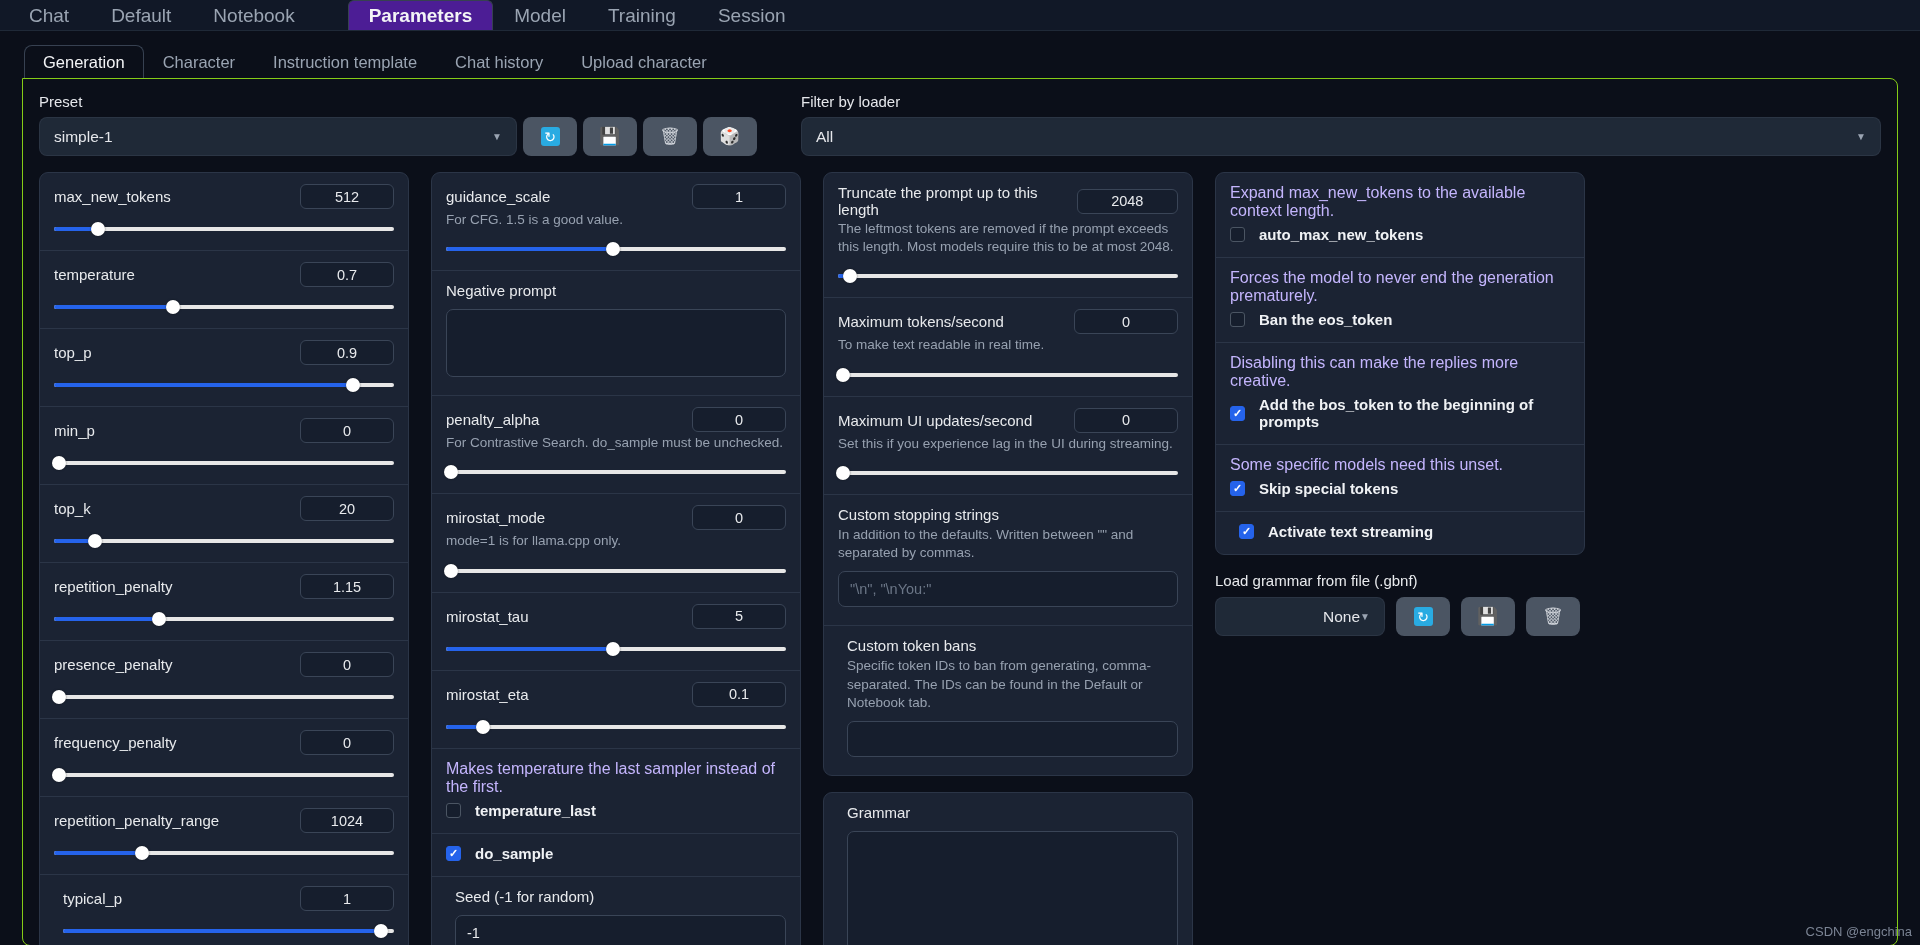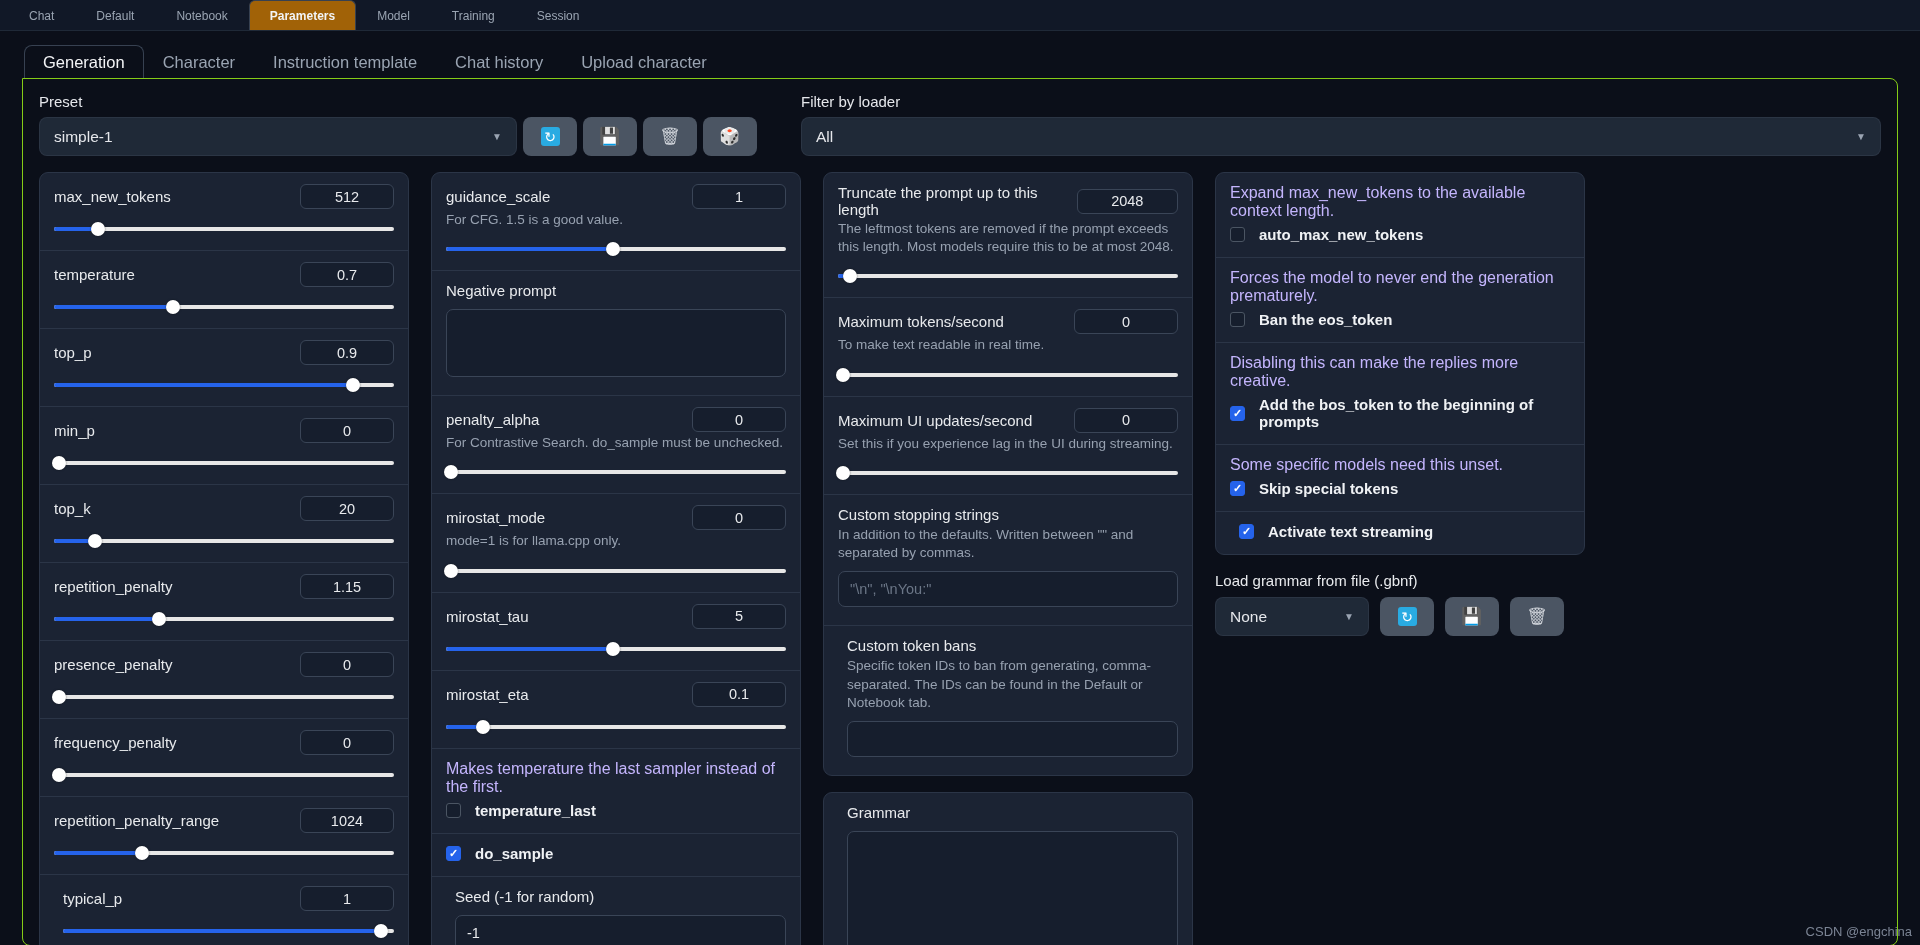--- a/index.html
+++ b/index.html
@@ -15,35 +15,35 @@
     height: 31px;
     background: #111827;
     border-bottom: 1px solid #1f2937;
     display: flex;
     align-items: stretch;
     padding-left: 8px;
   }
   .topbar .tab {
     padding: 4px 20px;
     display: flex; align-items: center;
-    font-size: 12px;
+    font-size: 19px;
     color: #9aa4b2;
     border: 1px solid transparent;
     border-bottom: none;
     cursor: pointer;
     white-space: nowrap;
   }
   .topbar .tab.active {
-    background: #a16207;
+    background: #4c1d95;
     color: #f3f4f6;
     font-weight: bold;
     border-color: #374151;
     border-top-left-radius: 6px;
     border-top-right-radius: 6px;
-    position: relative; top: 0;
+    position: relative; top: 0; margin-left: 32px;
   }
   
   .page { padding: 14px 22px 0 22px; }
   .subtabs { display: flex; align-items: stretch; height: 33px; padding-left: 2px; }
   .subtabs .tab {
     padding: 0 18px;
     display: flex; align-items: center;
     font-size: 16.5px;
     color: #9aa4b2;
     border: 1px solid transparent;
@@ -169,21 +169,21 @@
     display: flex; align-items: center; justify-content: center;
     cursor: pointer; flex: none;
   }
   .cb.on { background: #2563eb; border-color: #2563eb; }
   .cb.on:after {
     content: "✓"; color: #fff; font-size: 11px; line-height: 1; font-weight: bold;
   }
   .chk-label { font-size: 15px; color: #f0f2f5; font-weight: bold; }
   .hint { font-size: 16px; color: #c4b5fd; }
   .grammar-file-row { display: flex; gap: 11px; align-items: center; margin-top: 8px; }
-  .gf-select { width: 154px; }
+  .gf-select { width: 170px; justify-content: flex-end; }
   .sec-title { font-size: 15px; color: #e8eaed; margin: 17px 0 0 0; }
   .watermark {
     position: absolute; right: 8px; bottom: 6px;
     font-size: 13px; color: #7b8494;
   }
   .ta-grammar { height: 120px; }
 </style>
 </head>
 <body>
 

